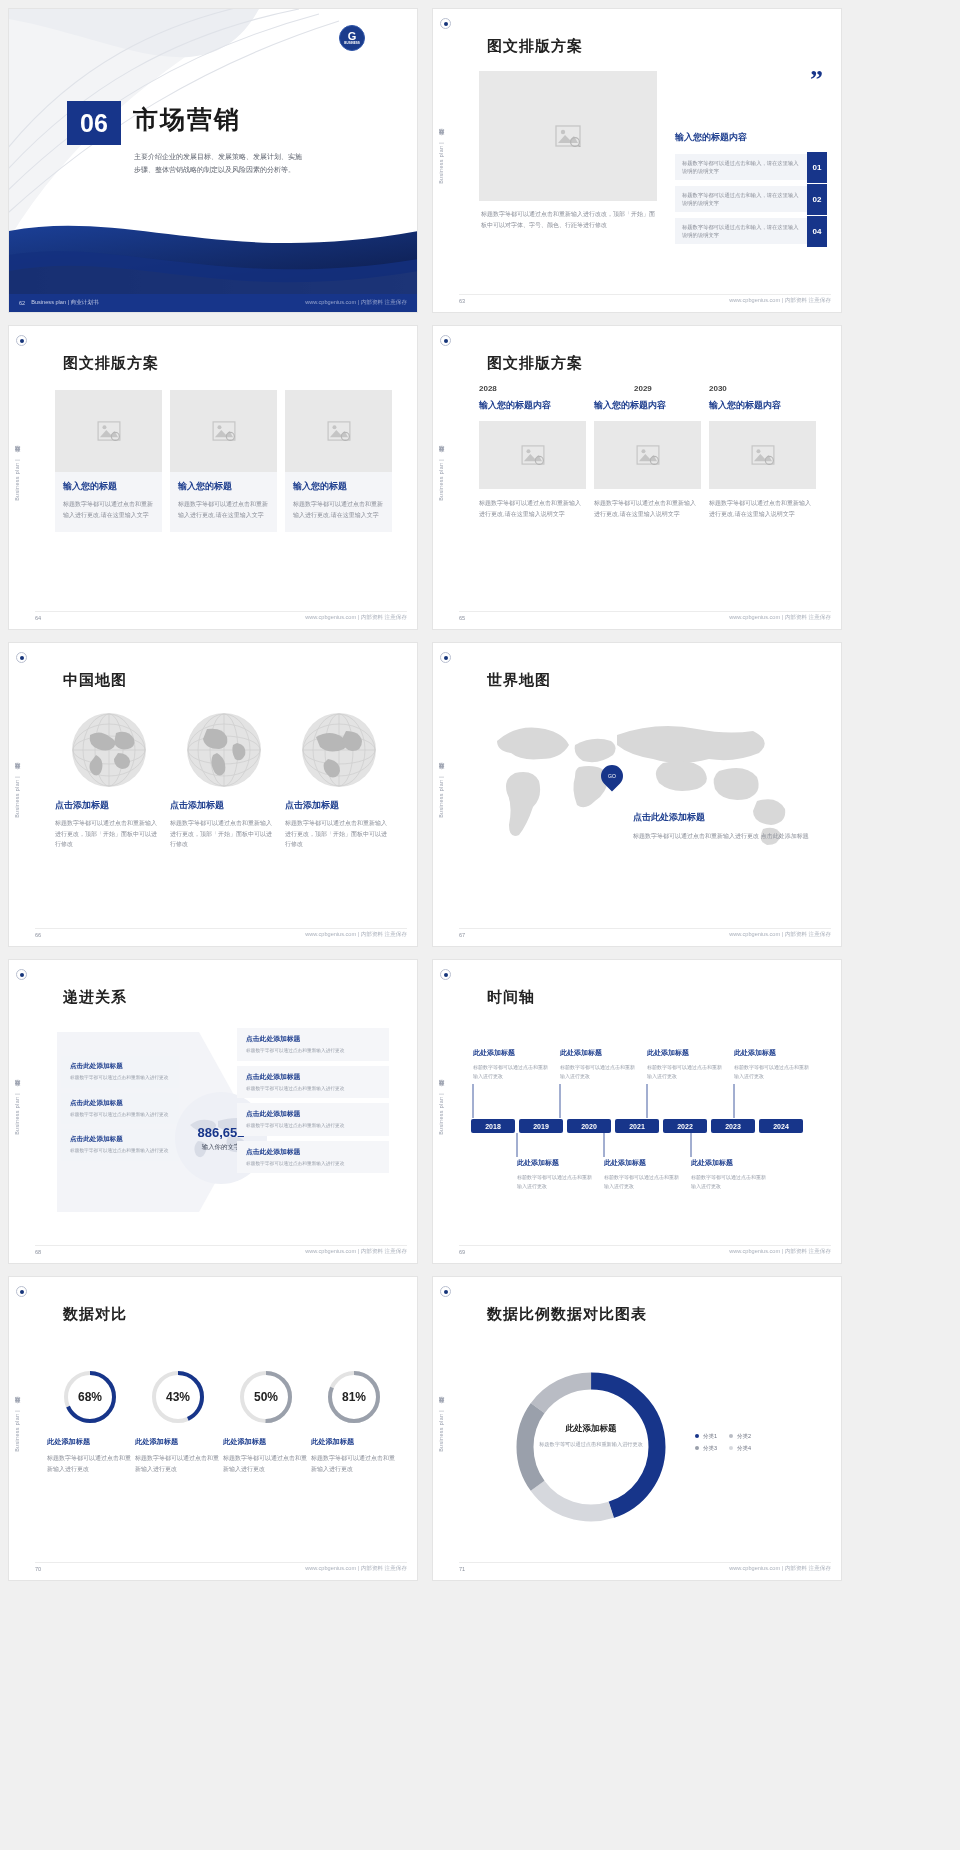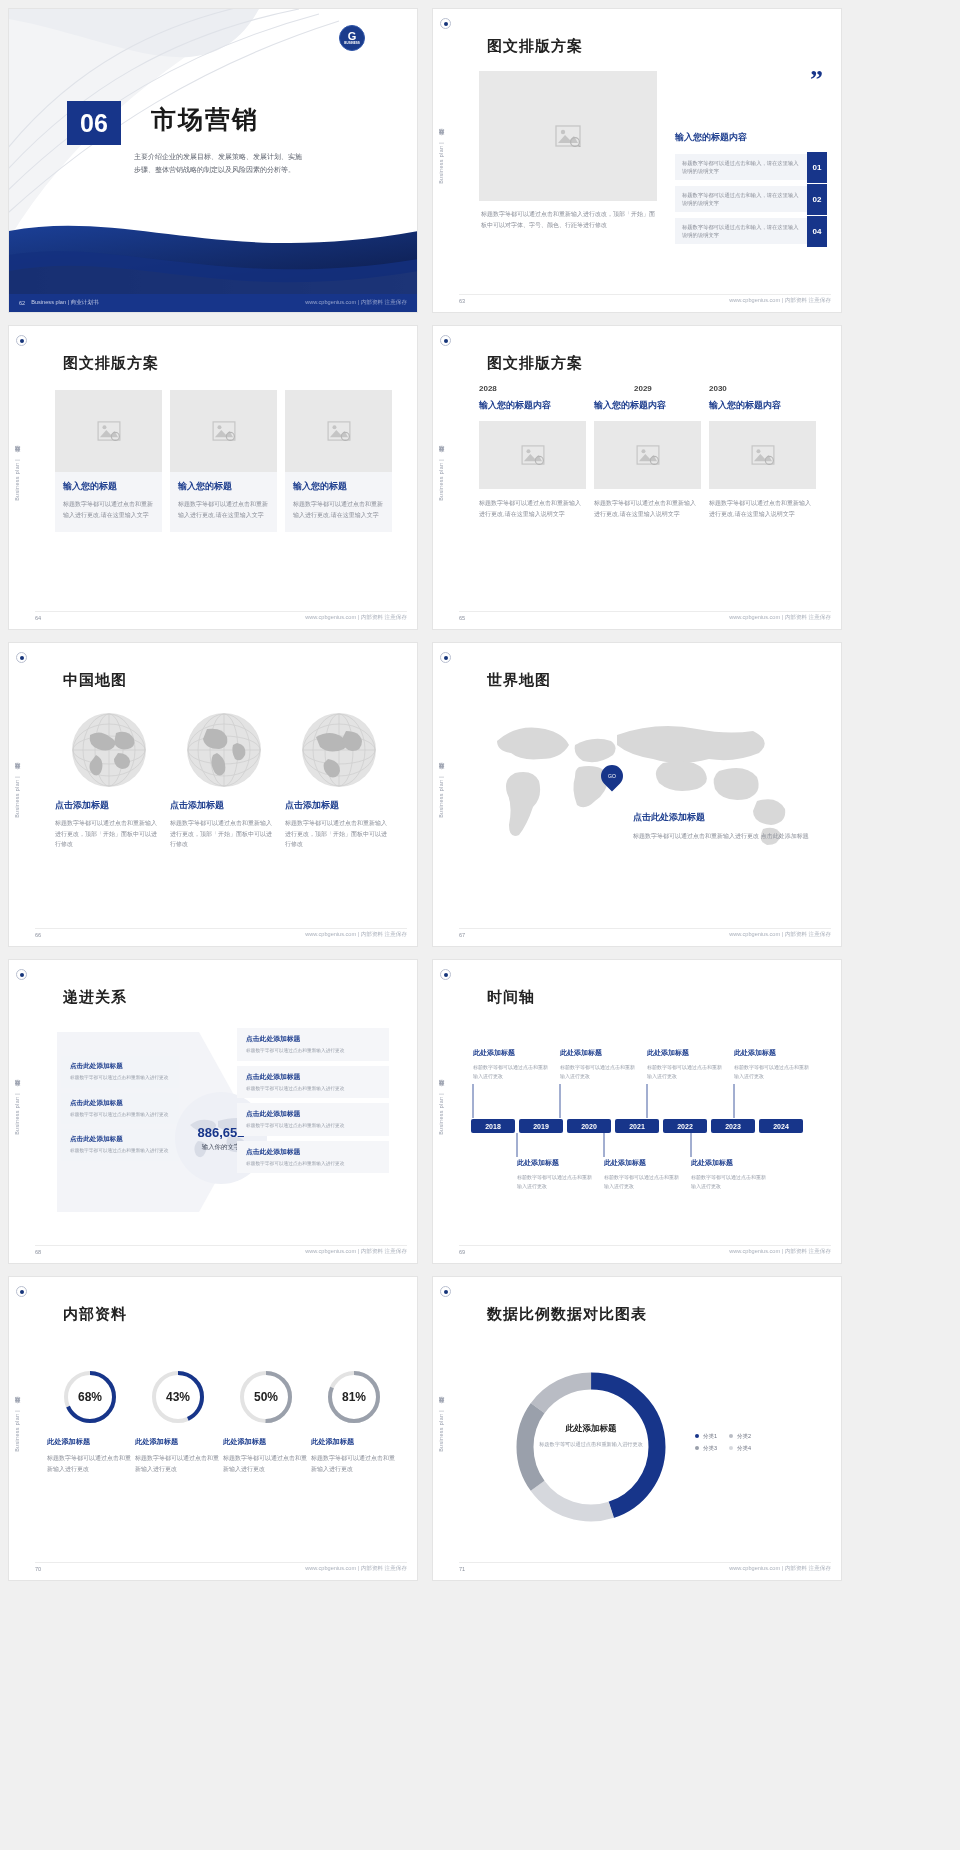--- a/index.html
+++ b/index.html
@@ -92,21 +92,21 @@
   
   .cover { background:#fff; }
   .cover .swirl { position:absolute; inset:0; }
   .cover-num {
     position:absolute; left:58px; top:92px;
     width:54px; height:44px; background:#17358a;
     color:#fff; font-size:25px; font-weight:bold;
     display:flex; align-items:center; justify-content:center;
   }
   .cover-title {
-    position:absolute; left:142px; top:94px;
+    position:absolute; left:124px; top:94px;
     font-size:25px; font-weight:bold; color:#1a1a1a; letter-spacing:2px;
   }
   .cover-desc {
     position:absolute; left:125px; top:142px; width:168px;
     font-size:7px; line-height:1.85; color:#5a5f6a;
   }
   .cover-footer {
     position:absolute; bottom:0; left:0; right:0; height:18px;
     background:#17358a; color:#c8d0e8; font-size:5.6px;
     display:flex; align-items:center; padding:0 10px; gap:6px;
@@ -637,21 +637,21 @@
       <span class="pg">69</span>
       <span>www.cpbgenius.com | 内部资料 注意保存</span>
     </div>
   </div>
 
   <div class="slide">
     <div class="sidebar">
       <div class="sb-dot"></div>
       <div class="sb-text">Business plan | 商业计划书</div>
     </div>
-    <div class="title">内部资料</div>
+    <div class="title">数据对比</div>
 
     <div style="position:absolute;left:38px;top:92px;width:86px;">
       <div style="display:flex;justify-content:center;">
         <svg width="56" height="56" viewBox="0 0 56 56">
           <circle cx="28" cy="28" r="24" fill="none" stroke="#e3e3e3" stroke-width="4"></circle>
           <circle cx="28" cy="28" r="24" fill="none" stroke="#17358a" stroke-width="4" stroke-dasharray="102.5 150.8" transform="rotate(-90 28 28)" stroke-linecap="butt"></circle>
           <text x="28" y="32" text-anchor="middle" font-size="12" font-weight="bold" fill="#222" font-family="Liberation Sans, sans-serif">68%</text>
         </svg>
       </div>
       <div style="font-size:7.2px;font-weight:bold;color:#1f3f8f;margin:12px 0 6px;">此处添加标题</div>

